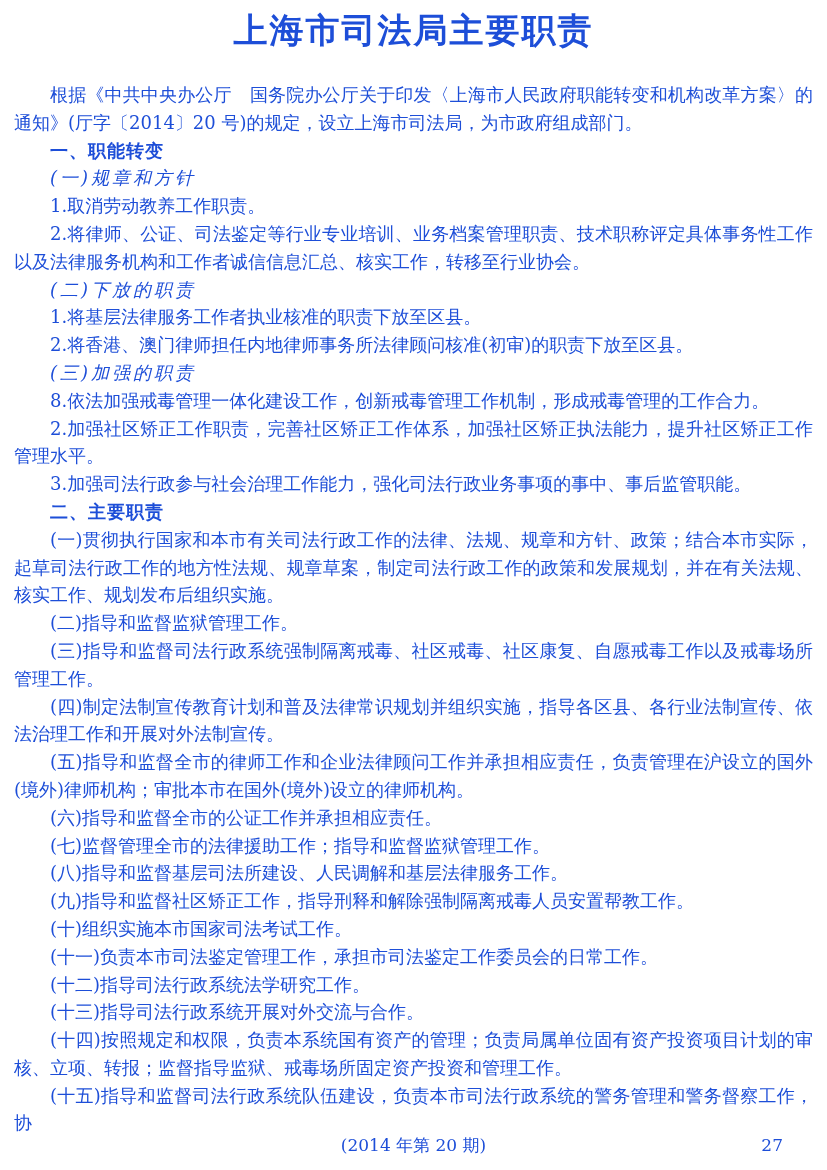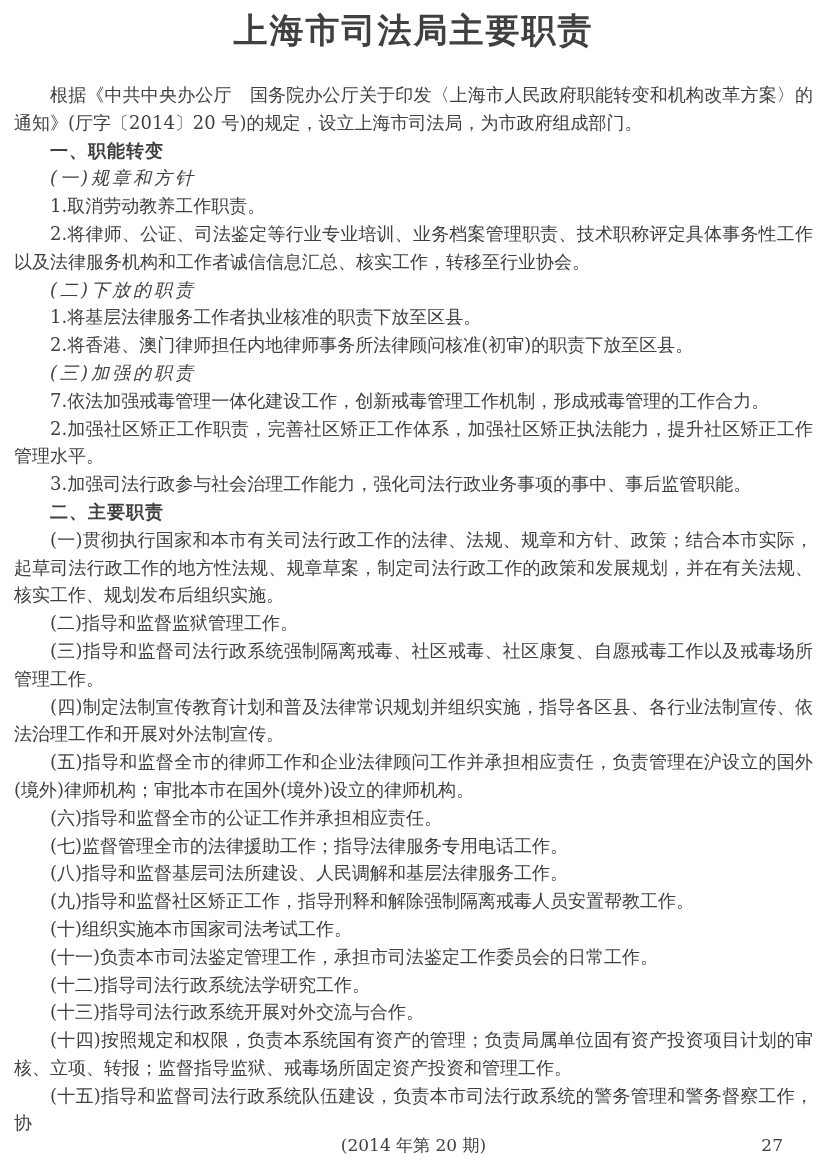--- a/index.html
+++ b/index.html
@@ -2,21 +2,21 @@
 <html><head>
 <meta charset="utf-8">
 <style>
   html, body { margin: 0; padding: 0; background: #e8e8e8; }
   .page {
     position: relative;
     width: 827px;
     height: 1170px;
     margin: 0 auto;
     background: #ffffff;
-    color: #404040;
+    color: #1d4ed8;
     box-sizing: border-box;
     padding: 6px 14px 0 14px;
     overflow: hidden;
     font-family: "DejaVu Serif", "Liberation Serif", serif;
   }
   .title {
     margin: 0;
     padding-top: 2px;
     text-align: center;
     font-size: 34px;
@@ -78,31 +78,31 @@
   <div class="content" id="content">
       <p class="body">根据《中共中央办公厅　国务院办公厅关于印发〈上海市人民政府职能转变和机构改革方案〉的通知》(厅字〔2014〕20 号)的规定，设立上海市司法局，为市政府组成部门。</p>
       <p class="heading">一、职能转变</p>
       <p class="kai">(一)规章和方针</p>
       <p class="body">1.取消劳动教养工作职责。</p>
       <p class="body">2.将律师、公证、司法鉴定等行业专业培训、业务档案管理职责、技术职称评定具体事务性工作以及法律服务机构和工作者诚信信息汇总、核实工作，转移至行业协会。</p>
       <p class="kai">(二)下放的职责</p>
       <p class="body">1.将基层法律服务工作者执业核准的职责下放至区县。</p>
       <p class="body">2.将香港、澳门律师担任内地律师事务所法律顾问核准(初审)的职责下放至区县。</p>
       <p class="kai">(三)加强的职责</p>
-      <p class="body">7.依法加强戒毒管理一体化建设工作，创新戒毒管理工作机制，形成戒毒管理的工作合力。</p>
+      <p class="body">8.依法加强戒毒管理一体化建设工作，创新戒毒管理工作机制，形成戒毒管理的工作合力。</p>
       <p class="body">2.加强社区矫正工作职责，完善社区矫正工作体系，加强社区矫正执法能力，提升社区矫正工作管理水平。</p>
       <p class="body">3.加强司法行政参与社会治理工作能力，强化司法行政业务事项的事中、事后监管职能。</p>
       <p class="heading">二、主要职责</p>
       <p class="body">(一)贯彻执行国家和本市有关司法行政工作的法律、法规、规章和方针、政策；结合本市实际，起草司法行政工作的地方性法规、规章草案，制定司法行政工作的政策和发展规划，并在有关法规、核实工作、规划发布后组织实施。</p>
       <p class="body">(二)指导和监督监狱管理工作。</p>
       <p class="body">(三)指导和监督司法行政系统强制隔离戒毒、社区戒毒、社区康复、自愿戒毒工作以及戒毒场所管理工作。</p>
       <p class="body">(四)制定法制宣传教育计划和普及法律常识规划并组织实施，指导各区县、各行业法制宣传、依法治理工作和开展对外法制宣传。</p>
       <p class="body">(五)指导和监督全市的律师工作和企业法律顾问工作并承担相应责任，负责管理在沪设立的国外(境外)律师机构；审批本市在国外(境外)设立的律师机构。</p>
       <p class="body">(六)指导和监督全市的公证工作并承担相应责任。</p>
-      <p class="body">(七)监督管理全市的法律援助工作；指导法律服务专用电话工作。</p>
+      <p class="body">(七)监督管理全市的法律援助工作；指导和监督监狱管理工作。</p>
       <p class="body">(八)指导和监督基层司法所建设、人民调解和基层法律服务工作。</p>
       <p class="body">(九)指导和监督社区矫正工作，指导刑释和解除强制隔离戒毒人员安置帮教工作。</p>
       <p class="body">(十)组织实施本市国家司法考试工作。</p>
       <p class="body">(十一)负责本市司法鉴定管理工作，承担市司法鉴定工作委员会的日常工作。</p>
       <p class="body">(十二)指导司法行政系统法学研究工作。</p>
       <p class="body">(十三)指导司法行政系统开展对外交流与合作。</p>
       <p class="body">(十四)按照规定和权限，负责本系统国有资产的管理；负责局属单位固有资产投资项目计划的审核、立项、转报；监督指导监狱、戒毒场所固定资产投资和管理工作。</p>
       <p class="body">(十五)指导和监督司法行政系统队伍建设，负责本市司法行政系统的警务管理和警务督察工作，协</p>
     </div>
 

